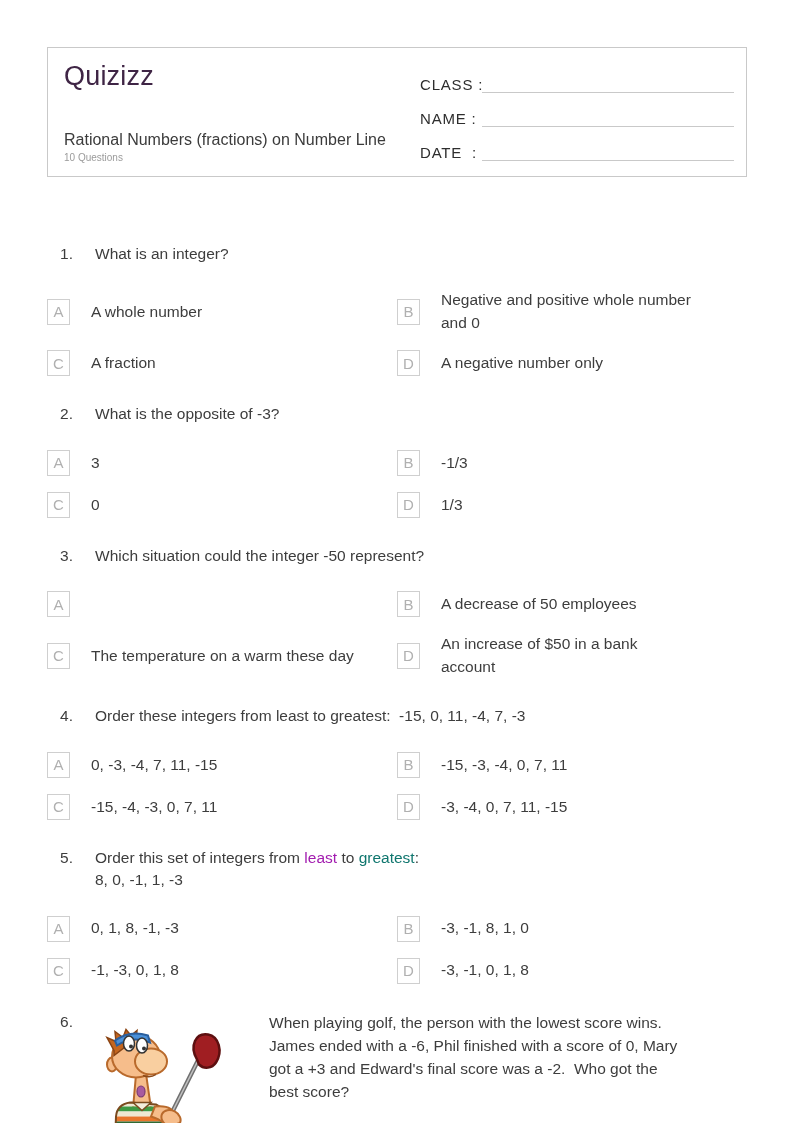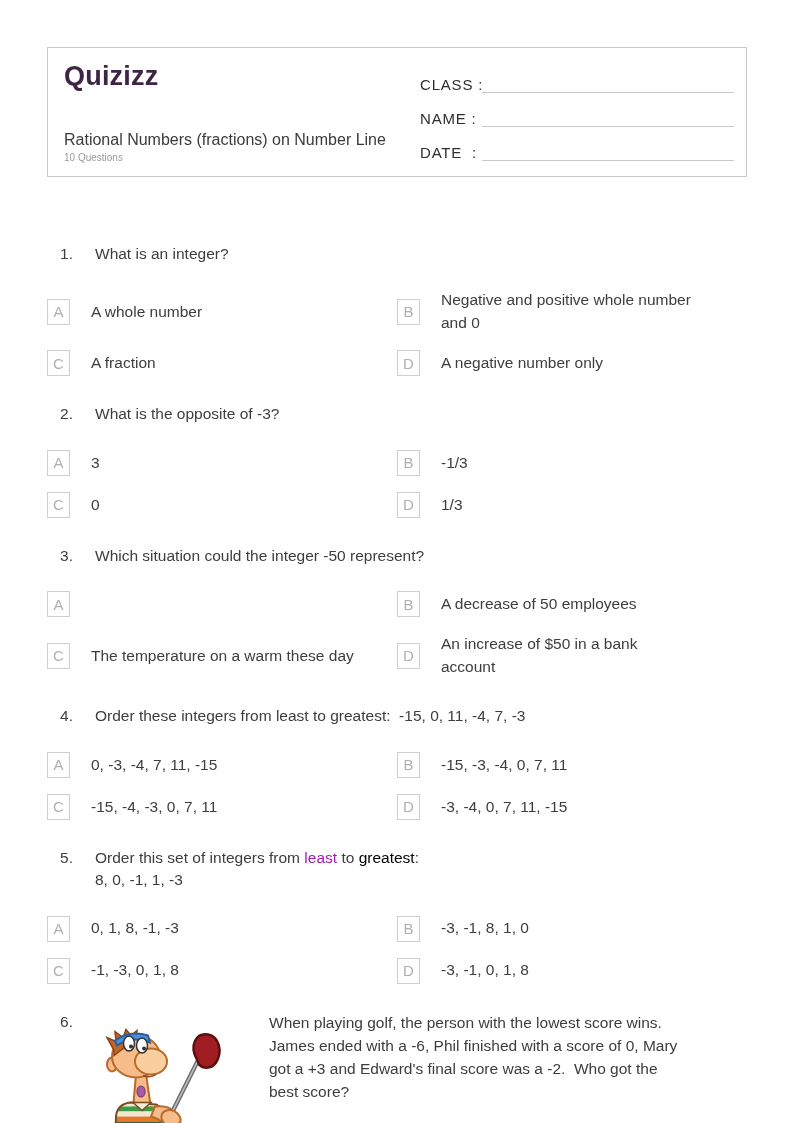--- a/index.html
+++ b/index.html
@@ -19,21 +19,21 @@
     border:1.5px solid #c9c9c9;
     height:130px;
     display:flex;
     justify-content:space-between;
     padding:13px 12px 12px 16px;
   }
   .header-left {
     display:flex; flex-direction:column; justify-content:space-between;
   }
   .logo {
-    font-size:27px; font-weight:700; letter-spacing:0.2px;
+    font-size:27px; font-weight:400; letter-spacing:0.2px;
     color:#3f2545;
   }
   .title-block { padding-bottom:1px; }
   .quiz-title { font-size:16px; color:#3b3b3b; }
   .quiz-subtitle { font-size:10px; color:#9b9b9b; margin-top:3px; }
 
   .header-right { width:314px; padding-top:8px; }
   .field-row { display:flex; align-items:flex-end; height:24px; margin-bottom:10px; }
   .field-label {
     width:62px; font-size:15px; color:#2e2e2e;
@@ -229,21 +229,21 @@
       <span>D</span>
     </div>
     <div class="opt-text">-3, -4, 0, 7, 11, -15</div>
   </div>
         </div>
   </div>
       <div class="question">
     <div class="q-head">
       <div class="q-num">5.</div>
 
-      <div class="q-text"><span>Order this set of integers from </span><span style="color: #a21caf;">least</span><span> to </span><span style="color: #000000;">greatest</span><span>:</span><div>8, 0, -1, 1, -3</div></div>
+      <div class="q-text"><span>Order this set of integers from </span><span style="color: #a21caf;">least</span><span> to </span><span style="color: #0f766e;">greatest</span><span>:</span><div>8, 0, -1, 1, -3</div></div>
     </div>
     <div class="q-options">
           <div class="option">
     <div class="letter-box">
       <span>A</span>
     </div>
     <div class="opt-text">0, 1, 8, -1, -3</div>
   </div>
           <div class="option">
     <div class="letter-box">

